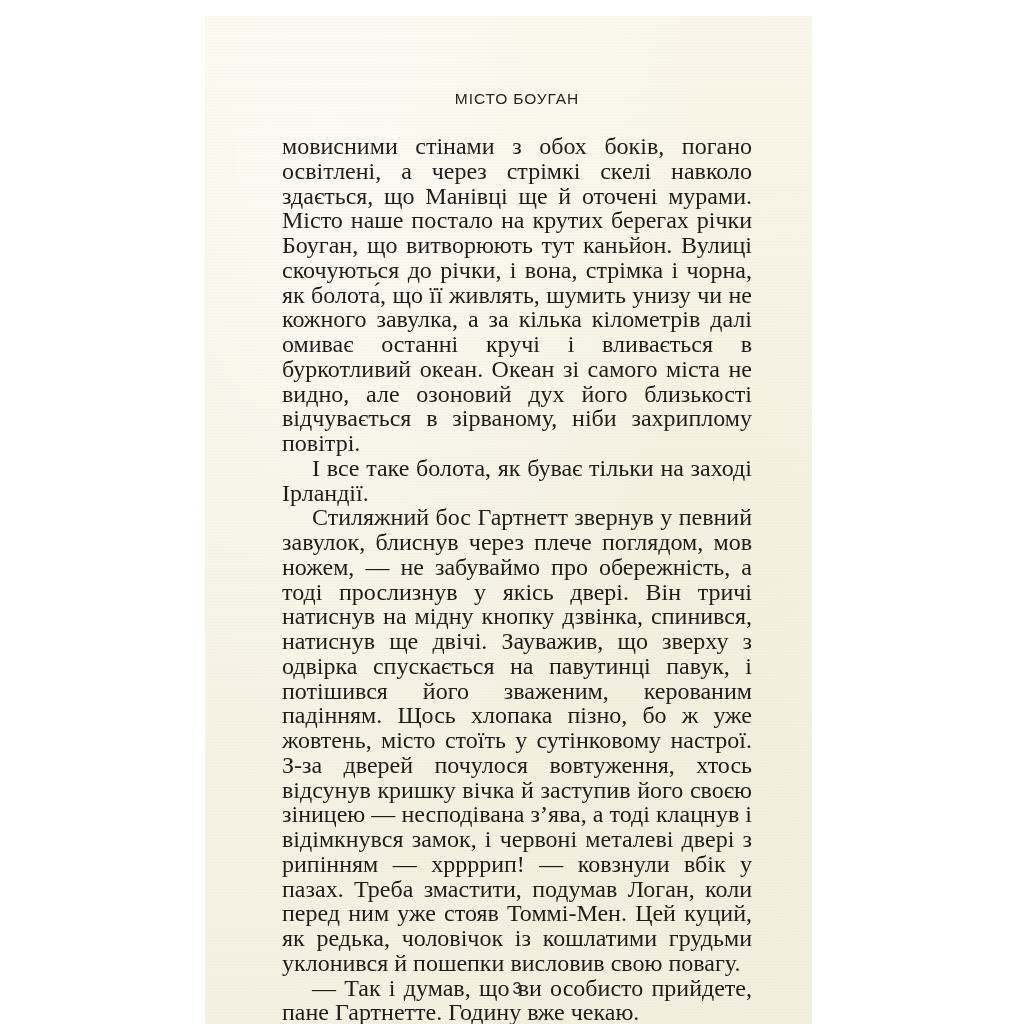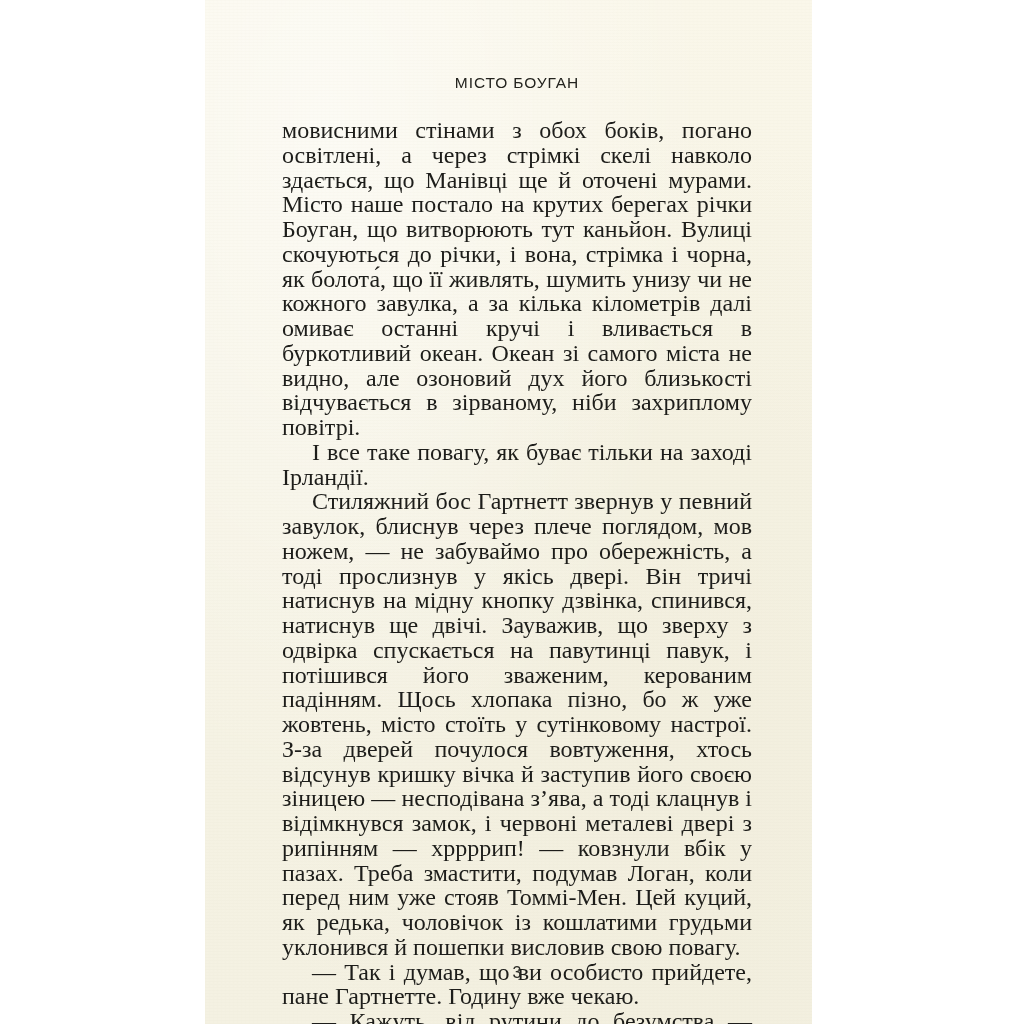--- a/index.html
+++ b/index.html
@@ -9,20 +9,21 @@
     height: 1024px;
     background: #ffffff;
     overflow: hidden;
   }
 
   #page-root {
     position: relative;
     width: 1024px;
     height: 793px;
     background: #ffffff;
+    margin-top: 16px;
   }
 
   
   .book-page {
     position: absolute;
     left: 205px;
     top: 0px;
     width: 607px;
     height: 1024px;
     background: #f7f4e6;
@@ -111,21 +112,21 @@
 
   <div class="book-page">
     <div class="paper-grain"></div>
 
     <div class="page-content">
 
       <div class="running-head">МІСТО БОУГАН</div>
 
       <div class="body-text">
         <p>мовисними стінами з обох боків, погано освітлені, а через стрімкі скелі навколо здається, що Манівці ще й оточені мурами. Місто наше постало на крутих берегах річки Боуган, що витворюють тут каньйон. Вулиці скочуються до річки, і вона, стрімка і чорна, як болота́, що її живлять, шумить унизу чи не кожного завулка, а за кілька кілометрів далі омиває останні кручі і вливається в буркотливий океан. Океан зі самого міста не видно, але озоновий дух його близькості відчувається в зірваному, ніби захриплому повітрі.</p>
-        <p class="indented">І все таке повагу, як буває тільки на заході Ірландії.</p>
+        <p class="indented">І все таке болота, як буває тільки на заході Ірландії.</p>
         <p class="indented">Стиляжний бос Гартнетт звернув у певний завулок, блиснув через плече поглядом, мов ножем, — не забуваймо про обережність, а тоді прослизнув у якісь двері. Він тричі натиснув на мідну кнопку дзвінка, спинився, натиснув ще двічі. Зауважив, що зверху з одвірка спускається на павутинці павук, і потішився його зваженим, керованим падінням. Щось хлопака пізно, бо ж уже жовтень, місто стоїть у сутінковому настрої. З-за дверей почулося вовтуження, хтось відсунув кришку вічка й заступив його своєю зіницею — несподівана з’ява, а тоді клацнув і відімкнувся замок, і червоні металеві двері з рипінням — хррррип! — ковзнули вбік у пазах. Треба змастити, подумав Логан, коли перед ним уже стояв Томмі-Мен. Цей куций, як редька, чоловічок із кошлатими грудьми уклонився й пошепки висловив свою повагу.</p>
         <p class="indented">— Так і думав, що ви особисто прийдете, пане Гартнетте. Годину вже чекаю.</p>
         <p class="indented">— Кажуть, від рутини до безумства — один крок, Томмі.</p>
       </div>
 
       <div class="folio">3</div>
 
     </div>
   </div>
 

